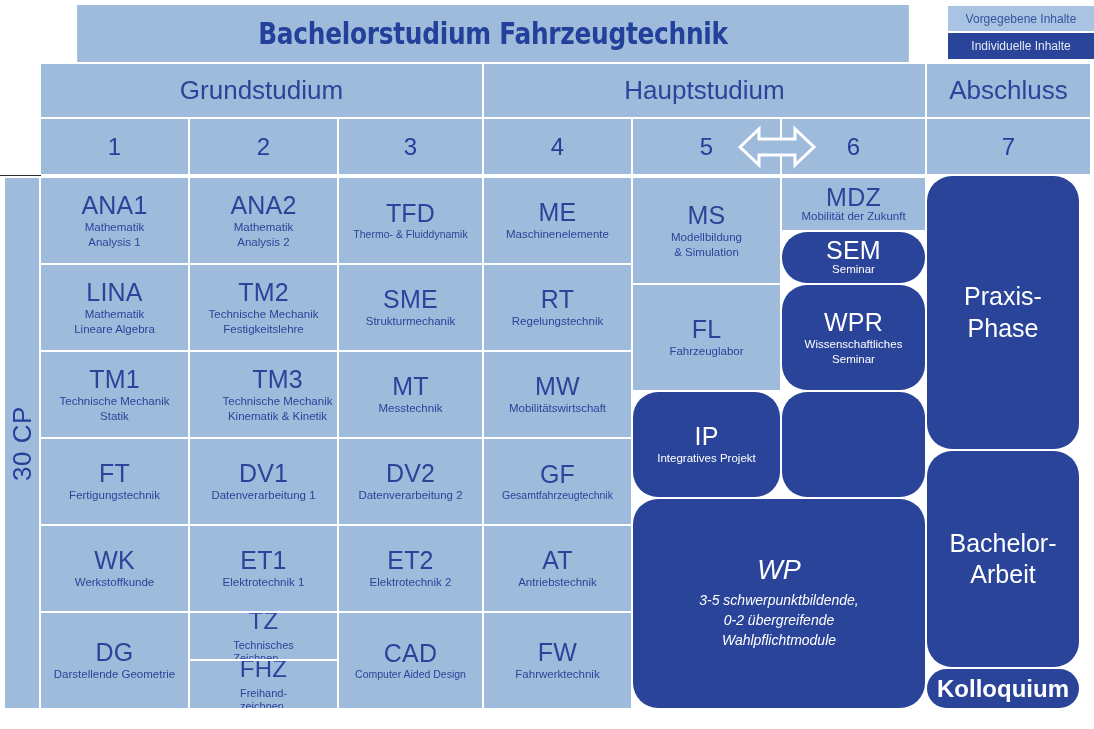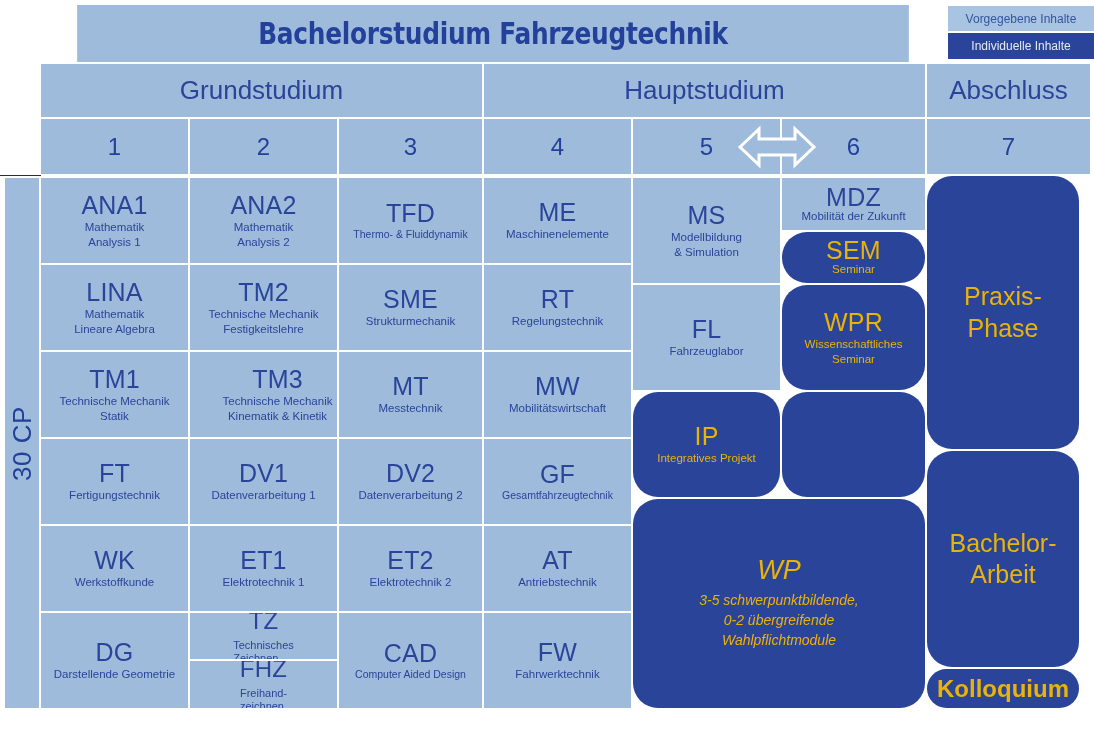--- a/index.html
+++ b/index.html
@@ -33,21 +33,21 @@
     text-align: center;
     overflow: hidden;
   }
 
   .light {
     background: #9FBBDC;
     color: #2A4499;
   }
   .dark {
     background: #2A4499;
-    color: #eab308;
+    color: #ffffff;
     border-radius: 25px;
   }
 
   
   .title-bar {
     font-size: 30px;
     font-weight: bold;
     letter-spacing: -0.3px;
     color: #23409A;
     font-family: "DejaVu Sans Condensed", "Liberation Sans", sans-serif;

